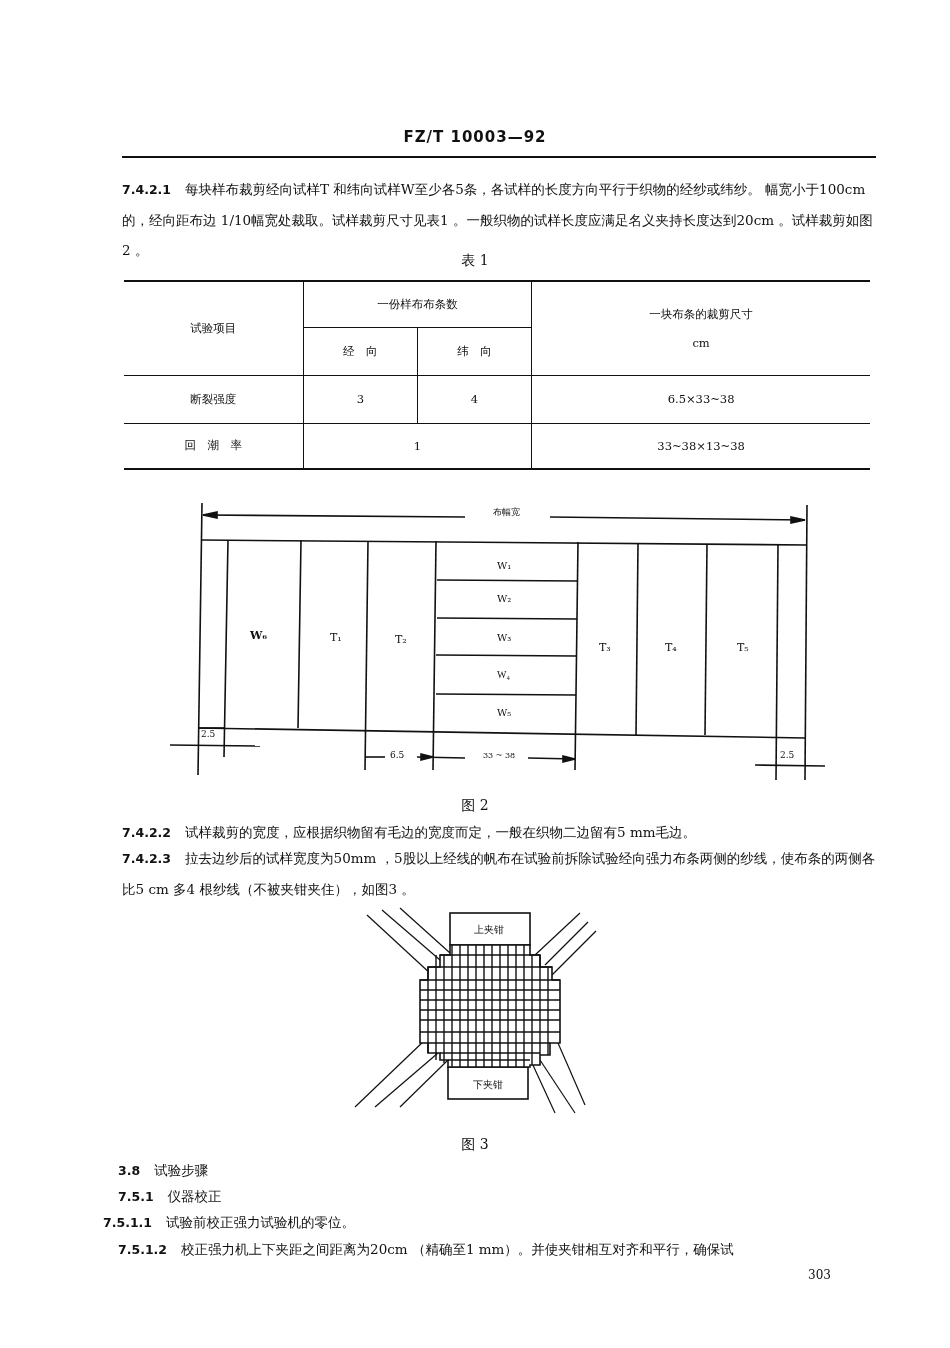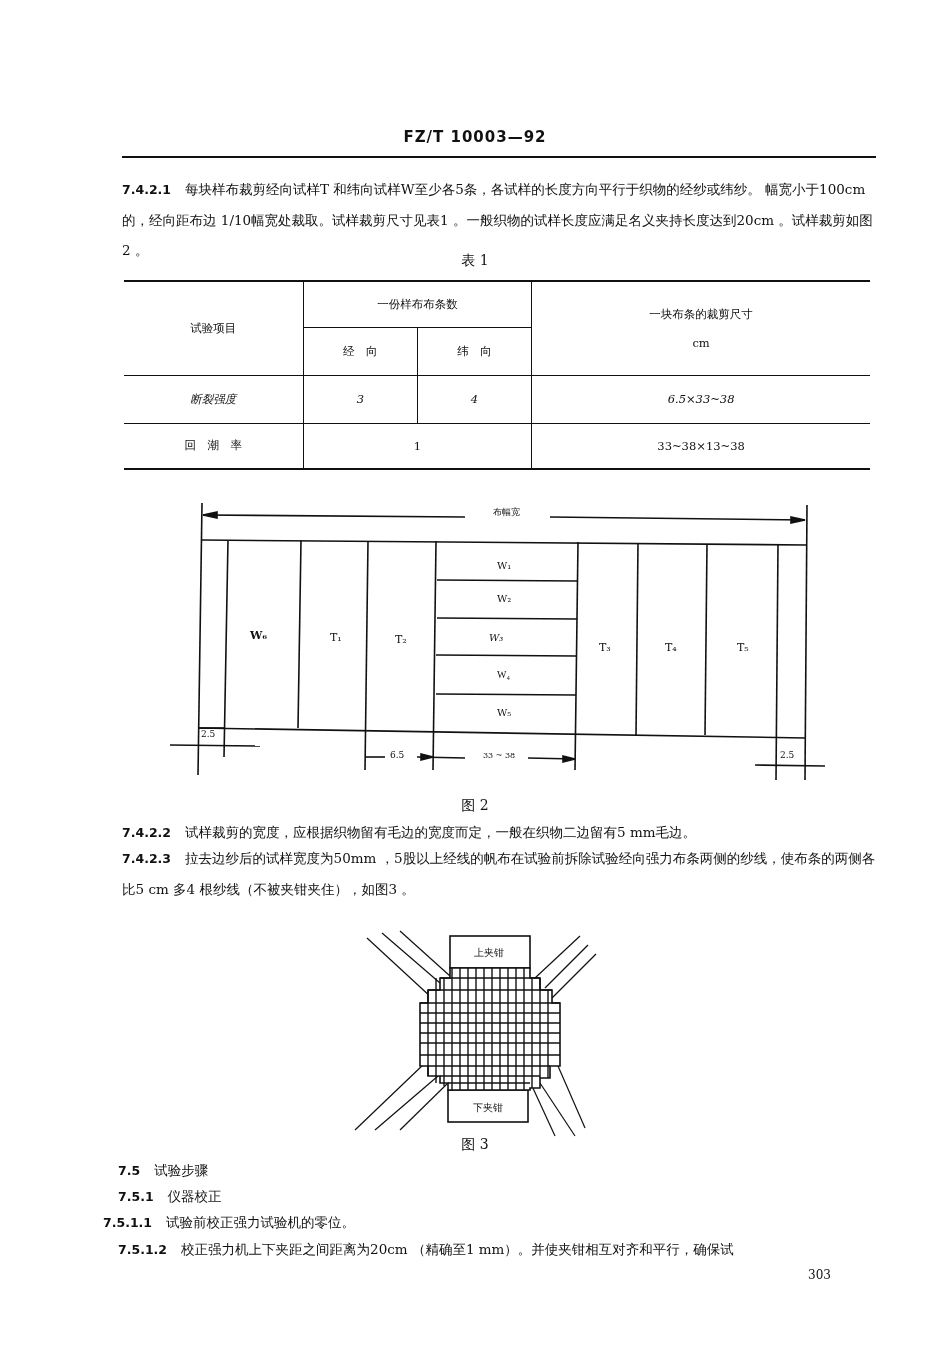--- a/index.html
+++ b/index.html
@@ -39,21 +39,21 @@
     <td colspan="2">一份样布布条数</td>
     <td rowspan="2" style="width:338px;">
       <div>一块布条的裁剪尺寸</div>
       <div style="margin-top:14px;">cm</div>
     </td>
   </tr>
   <tr style="height:48px;">
     <td style="width:112px;font-family:Liberation Mono, monospace;">经　向</td>
     <td style="width:112px;">纬　向</td>
   </tr>
-  <tr style="height:48px;font-style:italic;">
+  <tr style="height:48px;">
     <td>断裂强度</td>
     <td>3</td>
     <td>4</td>
     <td>6.5×33~38</td>
   </tr>
   <tr style="height:46px;">
     <td>回　潮　率</td>
     <td colspan="2">1</td>
     <td>33~38×13~38</td>
   </tr>
@@ -99,42 +99,42 @@
     <polygon points="410,264 398,261 398,267" fill="#111"></polygon>
 
     <line x1="590" y1="270" x2="660" y2="271"></line>
   </svg>
   <span class="abs" style="left:328px; top:11px; font-size:9px;">布幅宽</span>
   <span class="abs" style="left:85px; top:134px; font-size:11px;font-weight:bold;">W₆</span>
   <span class="abs" style="left:165px; top:136px; font-size:11px;">T₁</span>
   <span class="abs" style="left:230px; top:138px; font-size:11px;">T₂</span>
   <span class="abs" style="left:332px; top:65px; font-size:10px;">W₁</span>
   <span class="abs" style="left:332px; top:98px; font-size:10px;">W₂</span>
-  <span class="abs" style="left:324px; top:137px; font-size:10px;font-style:italic;">W₃</span>
+  <span class="abs" style="left:332px; top:137px; font-size:10px;">W₃</span>
   <span class="abs" style="left:332px; top:174px; font-size:10px;font-family:Liberation Serif, serif;">W₄</span>
   <span class="abs" style="left:332px; top:212px; font-size:10px;">W₅</span>
   <span class="abs" style="left:434px; top:146px; font-size:11px;">T₃</span>
   <span class="abs" style="left:500px; top:146px; font-size:11px;">T₄</span>
   <span class="abs" style="left:572px; top:146px; font-size:11px;">T₅</span>
   <span class="abs" style="left:36px; top:234px; font-size:9px;">2.5</span>
   <span class="abs" style="left:225px; top:255px; font-size:9px;">6.5</span>
   <span class="abs" style="left:318px; top:256px; font-size:8px;">33 ~ 38</span>
   <span class="abs" style="left:615px; top:255px; font-size:9px;">2.5</span>
 </div>
 
 <div class="abs cap" style="top:797px;">图 2</div>
 
 <div class="abs para" style="top:817px;">
   <span class="num">7.4.2.2</span><span>试样裁剪的宽度，应根据织物留有毛边的宽度而定，一般在织物二边留有5 mm毛边。</span>
 </div>
 <div class="abs para" style="top:843px;">
   <span class="num">7.4.2.3</span><span>拉去边纱后的试样宽度为50mm ，5股以上经线的帆布在试验前拆除试验经向强力布条两侧的纱线，使布条的两侧各比5 cm 多4 根纱线（不被夹钳夹住），如图3 。</span>
 </div>
 
-<div class="abs fig" style="left:340px; top:918px; width:260px; height:220px;text-align:center;">
+<div class="abs fig" style="left:340px; top:895px; width:260px; height:220px;text-align:center;">
   <svg width="260" height="220" viewBox="0 0 260 220" stroke="#111" fill="none" stroke-width="1.2">
 
     <line x1="27" y1="20" x2="92" y2="80"></line>
     <line x1="42" y1="15" x2="100" y2="65"></line>
     <line x1="60" y1="13" x2="110" y2="58"></line>
 
     <line x1="240" y1="18" x2="195" y2="60"></line>
     <line x1="248" y1="27" x2="205" y2="70"></line>
     <line x1="256" y1="36" x2="212" y2="80"></line>
 
@@ -182,21 +182,21 @@
       <line x1="108" y1="165" x2="190" y2="165"></line>
     </g>
   </svg>
   <span class="abs" style="left:134px; top:28px; font-size:10px;">上夹钳</span>
   <span class="abs" style="left:133px; top:183px; font-size:10px;">下夹钳</span>
 </div>
 
 <div class="abs cap" style="top:1136px;">图 3</div>
 
 <div class="abs para" style="top:1155px; left:118px;">
-  <span class="num">7.5</span><span>试验步骤</span>
+  <span class="num">3.8</span><span>试验步骤</span>
 </div>
 <div class="abs para" style="top:1181px; left:118px;">
   <span class="num">7.5.1</span><span>仪器校正</span>
 </div>
 <div class="abs para" style="top:1207px; left:103px;">
   <span class="num">7.5.1.1</span><span>试验前校正强力试验机的零位。</span>
 </div>
 <div class="abs para" style="top:1234px; left:118px;">
   <span class="num">7.5.1.2</span><span>校正强力机上下夹距之间距离为20cm （精确至1 mm）。并使夹钳相互对齐和平行，确保试</span>
 </div>

